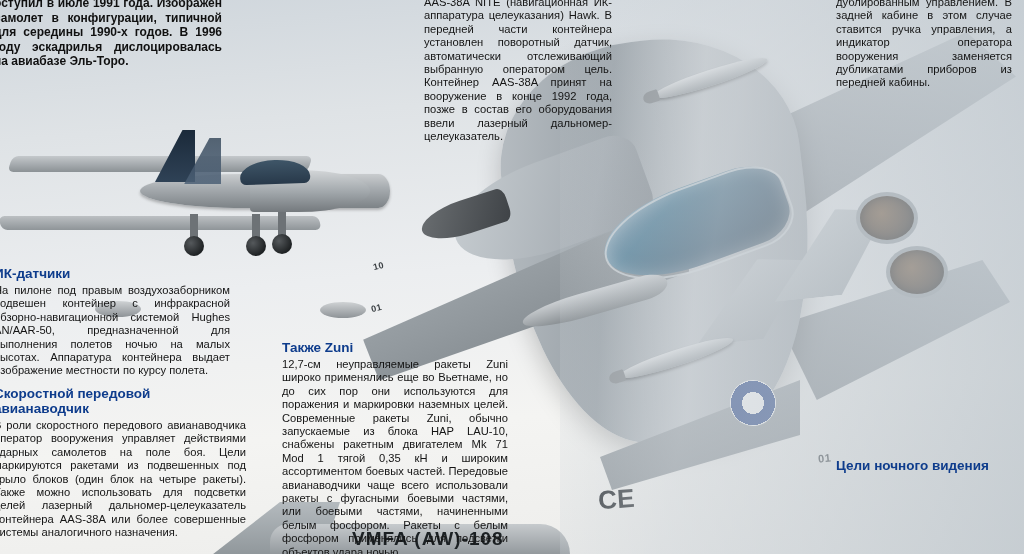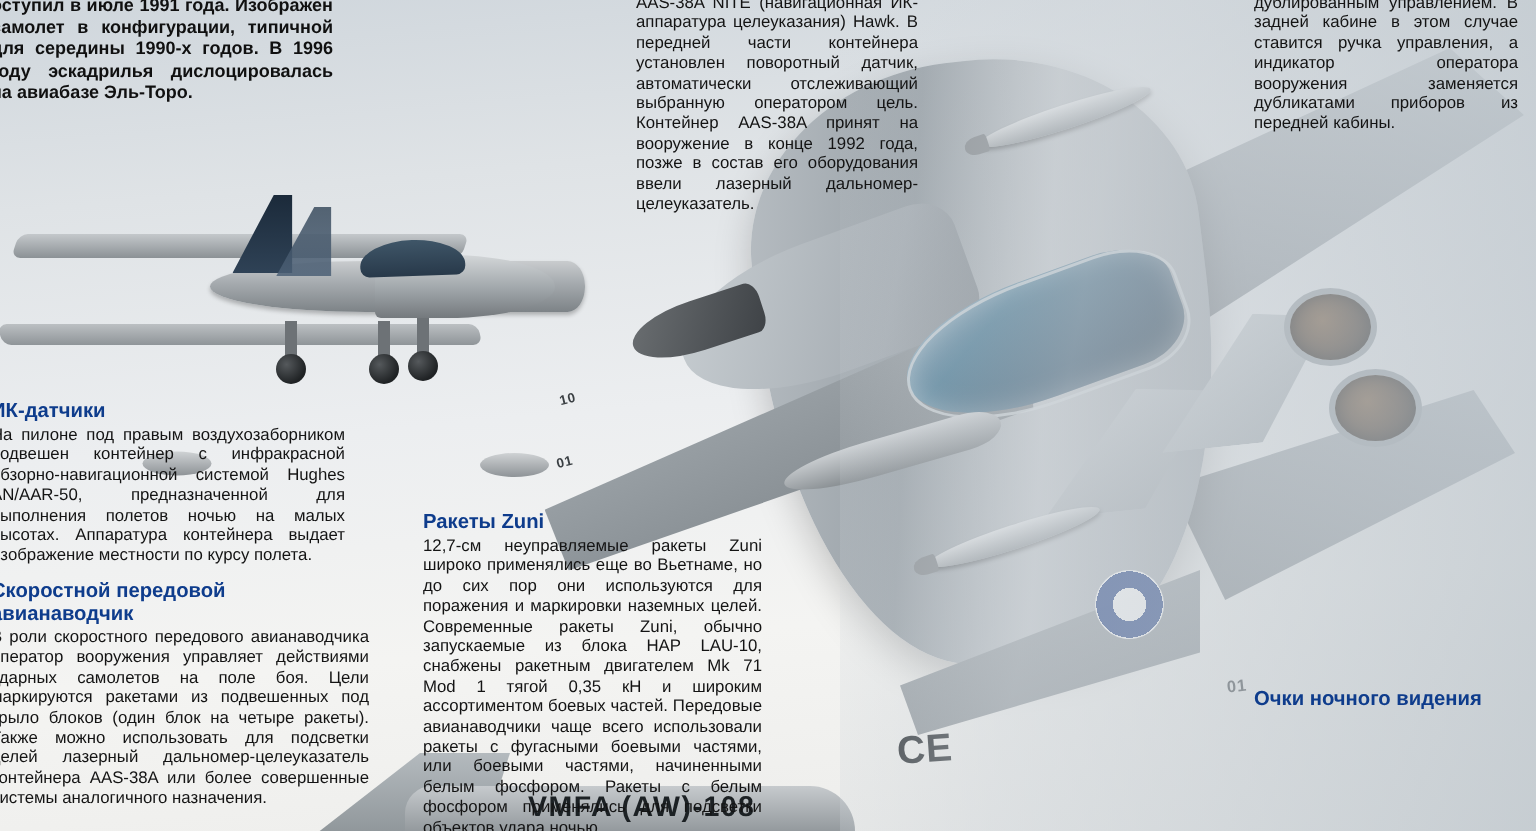--- a/index.html
+++ b/index.html
@@ -378,25 +378,25 @@
     <h3>ИК-датчики</h3>
     <p>На пилоне под правым воздухозаборником подвешен контейнер с инфракрасной обзорно-навигационной системой Hughes AN/AAR-50, предназначенной для выполнения полетов ночью на малых высотах. Аппаратура контейнера выдает изображение местности по курсу полета.</p>
   </div>
 
   <div class="col" id="c-fac">
     <h3>Скоростной передовой авианаводчик</h3>
     <p>В роли скоростного передового авианаводчика оператор вооружения управляет действиями ударных самолетов на поле боя. Цели маркируются ракетами из подвешенных под крыло блоков (один блок на четыре ракеты). Также можно использовать для подсветки целей лазерный дальномер-целеуказатель контейнера AAS-38A или более совершенные системы аналогичного назначения.</p>
   </div>
 
   <div class="col" id="c-zuni">
-    <h3>Ракеты Zuni</h3>
+    <h3>Также Zuni</h3>
     <p>12,7-см неуправляемые ракеты Zuni широко применялись еще во Вьетнаме, но до сих пор они используются для поражения и маркировки наземных целей. Современные ракеты Zuni, обычно запускаемые из блока HAP LAU-10, снабжены ракетным двигателем Mk 71 Mod 1 тягой 0,35 кН и широким ассортиментом боевых частей. Передовые авианаводчики чаще всего использовали ракеты с фугасными боевыми частями, или боевыми частями, начиненными белым фосфором. Ракеты с белым фосфором применялись для подсветки объектов удара ночью.</p>
   </div>
 
   <div class="col" id="c-rear">
     <p>дублированным управлением. В задней кабине в этом случае ставится ручка управления, а индикатор оператора вооружения заменяется дубликатами приборов из передней кабины.</p>
   </div>
 
   <div class="col" id="c-nvg">
-    <h3>Очки ночного видения</h3>
+    <h3>Цели ночного видения</h3>
   </div>
 
 </div>
 
 </body></html>

